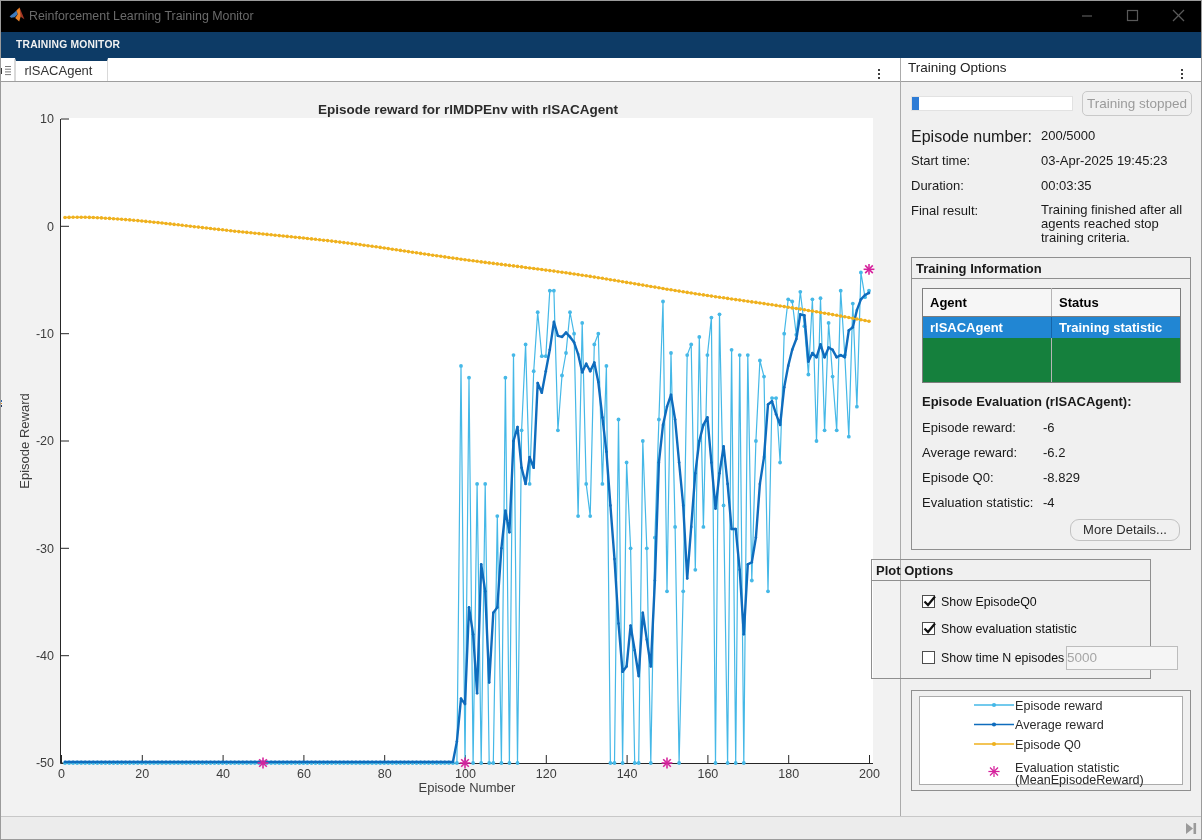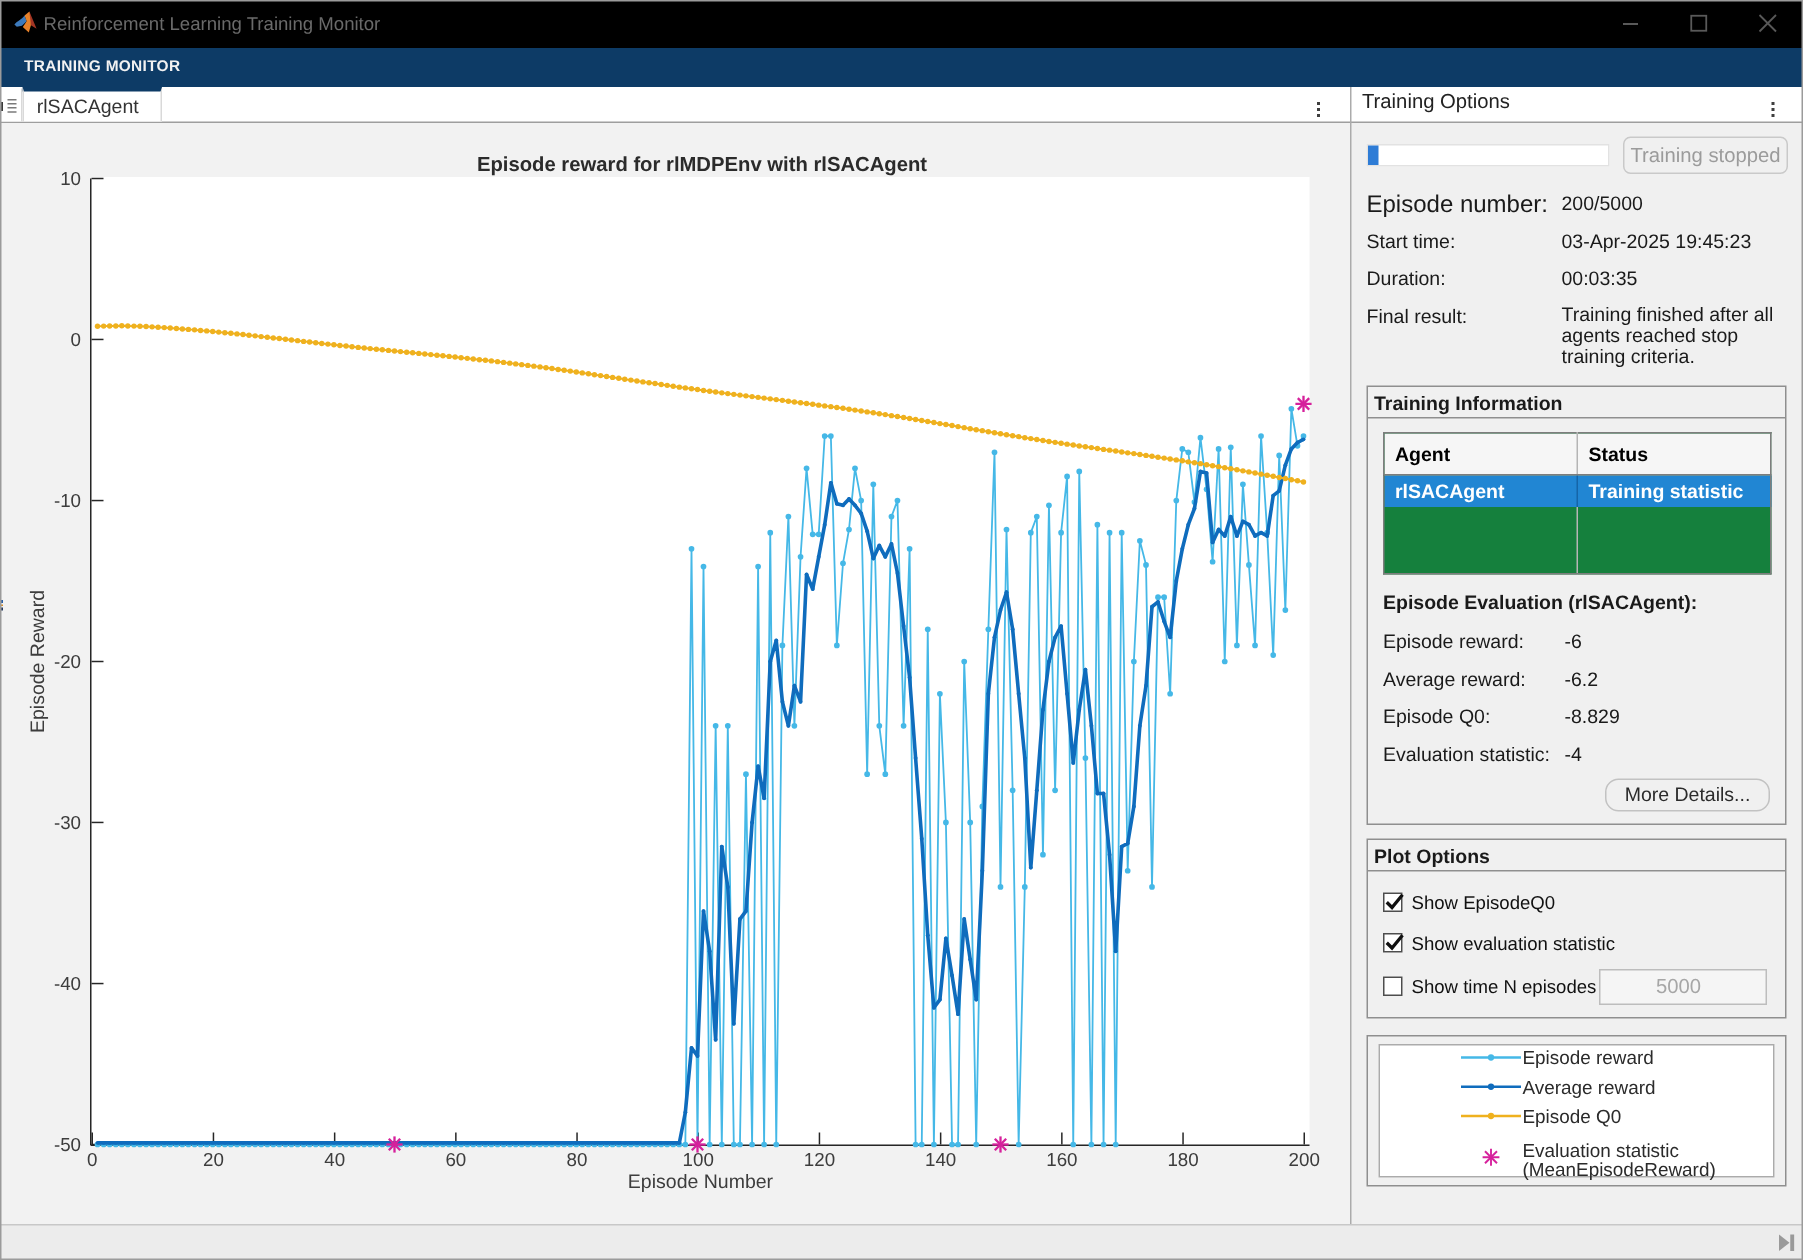--- a/index.html
+++ b/index.html
@@ -753,36 +753,36 @@
 <span class="abs" style="left:922px;top:445px;font-size:13px;color:#1a1a1a">Average reward:</span>
 <span class="abs" style="left:1043px;top:445px;font-size:13px;color:#1a1a1a">-6.2</span>
 <span class="abs" style="left:922px;top:470px;font-size:13px;color:#1a1a1a">Episode Q0:</span>
 <span class="abs" style="left:1043px;top:470px;font-size:13px;color:#1a1a1a">-8.829</span>
 <span class="abs" style="left:922px;top:495px;font-size:13px;color:#1a1a1a">Evaluation statistic:</span>
 <span class="abs" style="left:1043px;top:495px;font-size:13px;color:#1a1a1a">-4</span>
 <div class="abs" style="left:1070px;top:519px;width:110px;height:22px;border:1px solid #c2c2c2;border-radius:9px;text-align:center">
   <span style="font-size:13px;color:#2b2b2b;line-height:20px">More Details...</span>
 </div>
 
-<div class="abs" style="left:911px;top:559px;width:280px;height:120px;border:1px solid #8f8f8f">
+<div class="abs" style="left:871px;top:559px;width:280px;height:120px;border:1px solid #8f8f8f">
   <div style="height:21px;border-bottom:1px solid #8f8f8f;padding:3px 0 0 4px;font-size:13px;font-weight:bold;color:#1a1a1a">Plot Options</div>
 </div>
 <div class="abs" style="left:922px;top:595px;width:13px;height:13px;background:#fff;border:1.5px solid #4d4d4d"></div>
 <svg class="abs" style="left:922px;top:593px" width="16" height="16" viewBox="0 0 16 16">
     <path d="M2.5 8.5 L6 12 L13 3.5" fill="none" stroke="#111" stroke-width="2.2"></path>
   </svg>
 <span class="abs" style="left:941px;top:595px;font-size:12.4px;color:#111">Show EpisodeQ0</span>
 <div class="abs" style="left:922px;top:622px;width:13px;height:13px;background:#fff;border:1.5px solid #4d4d4d"></div>
 <svg class="abs" style="left:922px;top:620px" width="16" height="16" viewBox="0 0 16 16">
     <path d="M2.5 8.5 L6 12 L13 3.5" fill="none" stroke="#111" stroke-width="2.2"></path>
   </svg>
 <span class="abs" style="left:941px;top:622px;font-size:12.4px;color:#111">Show evaluation statistic</span>
 <div class="abs" style="left:922px;top:651px;width:13px;height:13px;background:#fff;border:1.5px solid #4d4d4d"></div>
 <span class="abs" style="left:941px;top:651px;font-size:12.4px;color:#111">Show time N episodes</span>
-<div class="abs" style="left:1066px;top:646px;width:112px;height:24px;border:1px solid #bdbdbd;background:#f5f5f5;text-align:center">
+<div class="abs" style="left:1066px;top:646px;width:112px;height:24px;border:1px solid #bdbdbd;background:#f5f5f5;text-align:left">
   <span style="font-size:13.5px;color:#a6a6a6;line-height:22px;padding-right:6px">5000</span>
 </div>
 
 <div class="abs" style="left:911px;top:690px;width:280px;height:101px;border:1px solid #8f8f8f;background:#f0f0f0">
   <div style="position:absolute;left:7px;top:5px;width:264px;height:89px;background:#fff;border:1px solid #ababab"></div>
   <svg style="position:absolute;left:0;top:0" width="280" height="101" viewBox="0 0 280 101">
     <line x1="62" y1="14" x2="102" y2="14" stroke="#45b8e7" stroke-width="1.6"></line>
       <circle cx="82" cy="14" r="2.1" fill="#45b8e7"></circle>
     <line x1="62" y1="33.5" x2="102" y2="33.5" stroke="#0f6cbd" stroke-width="1.6"></line>
       <circle cx="82" cy="33.5" r="2.1" fill="#0f6cbd"></circle>

